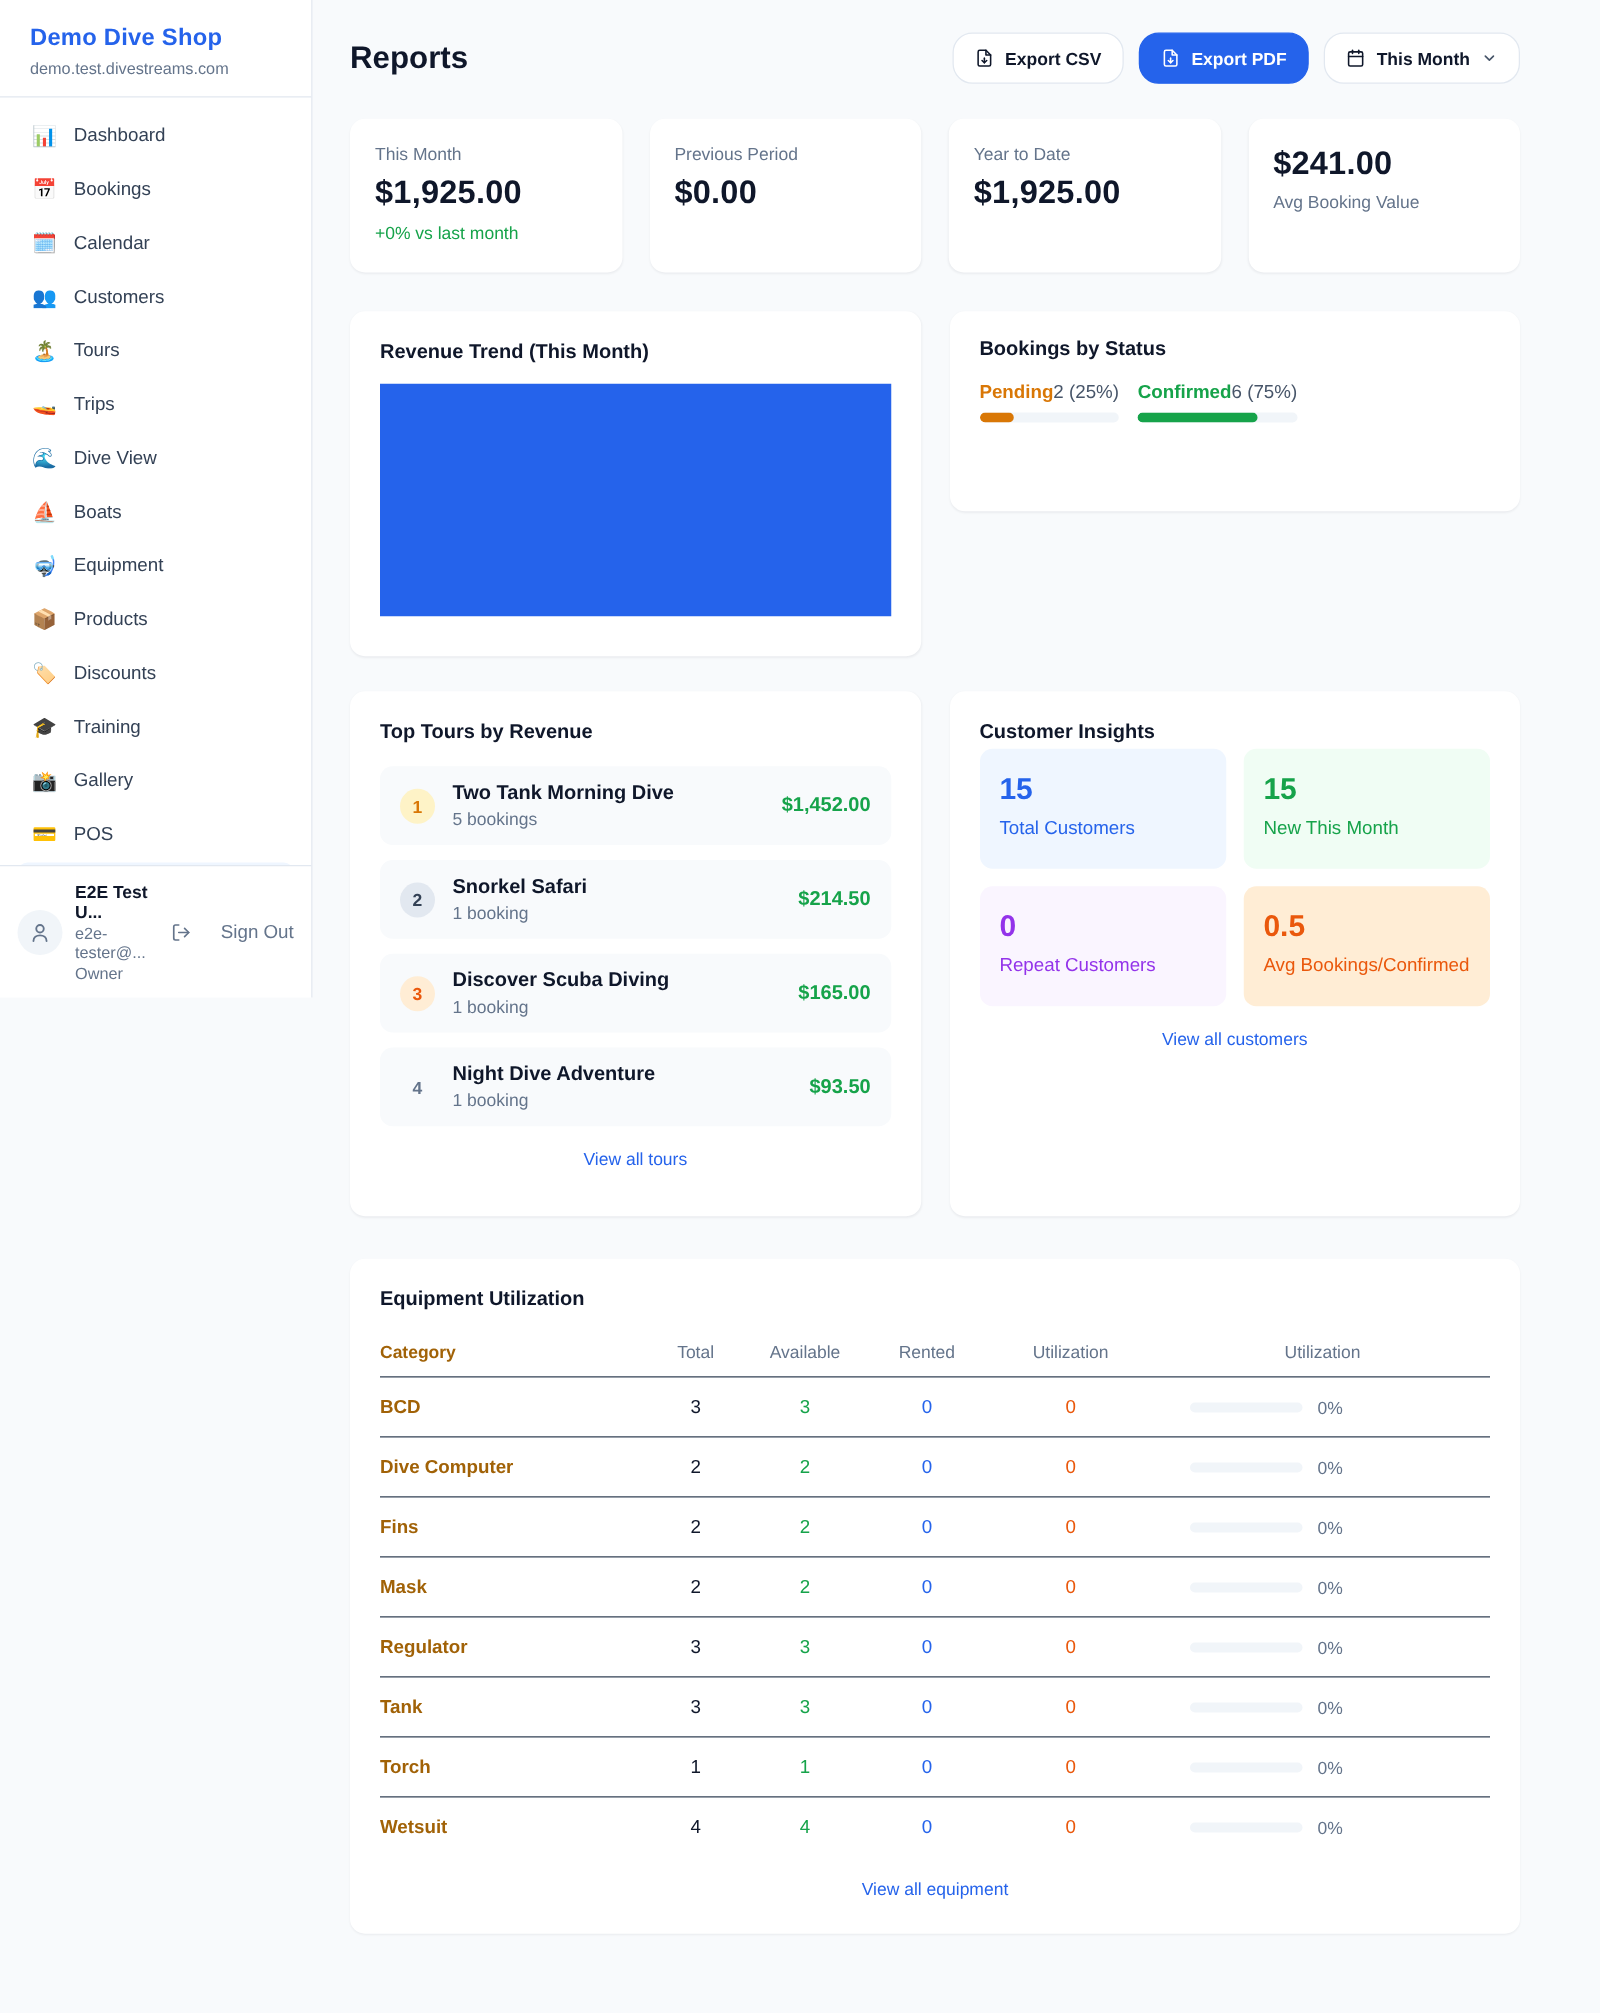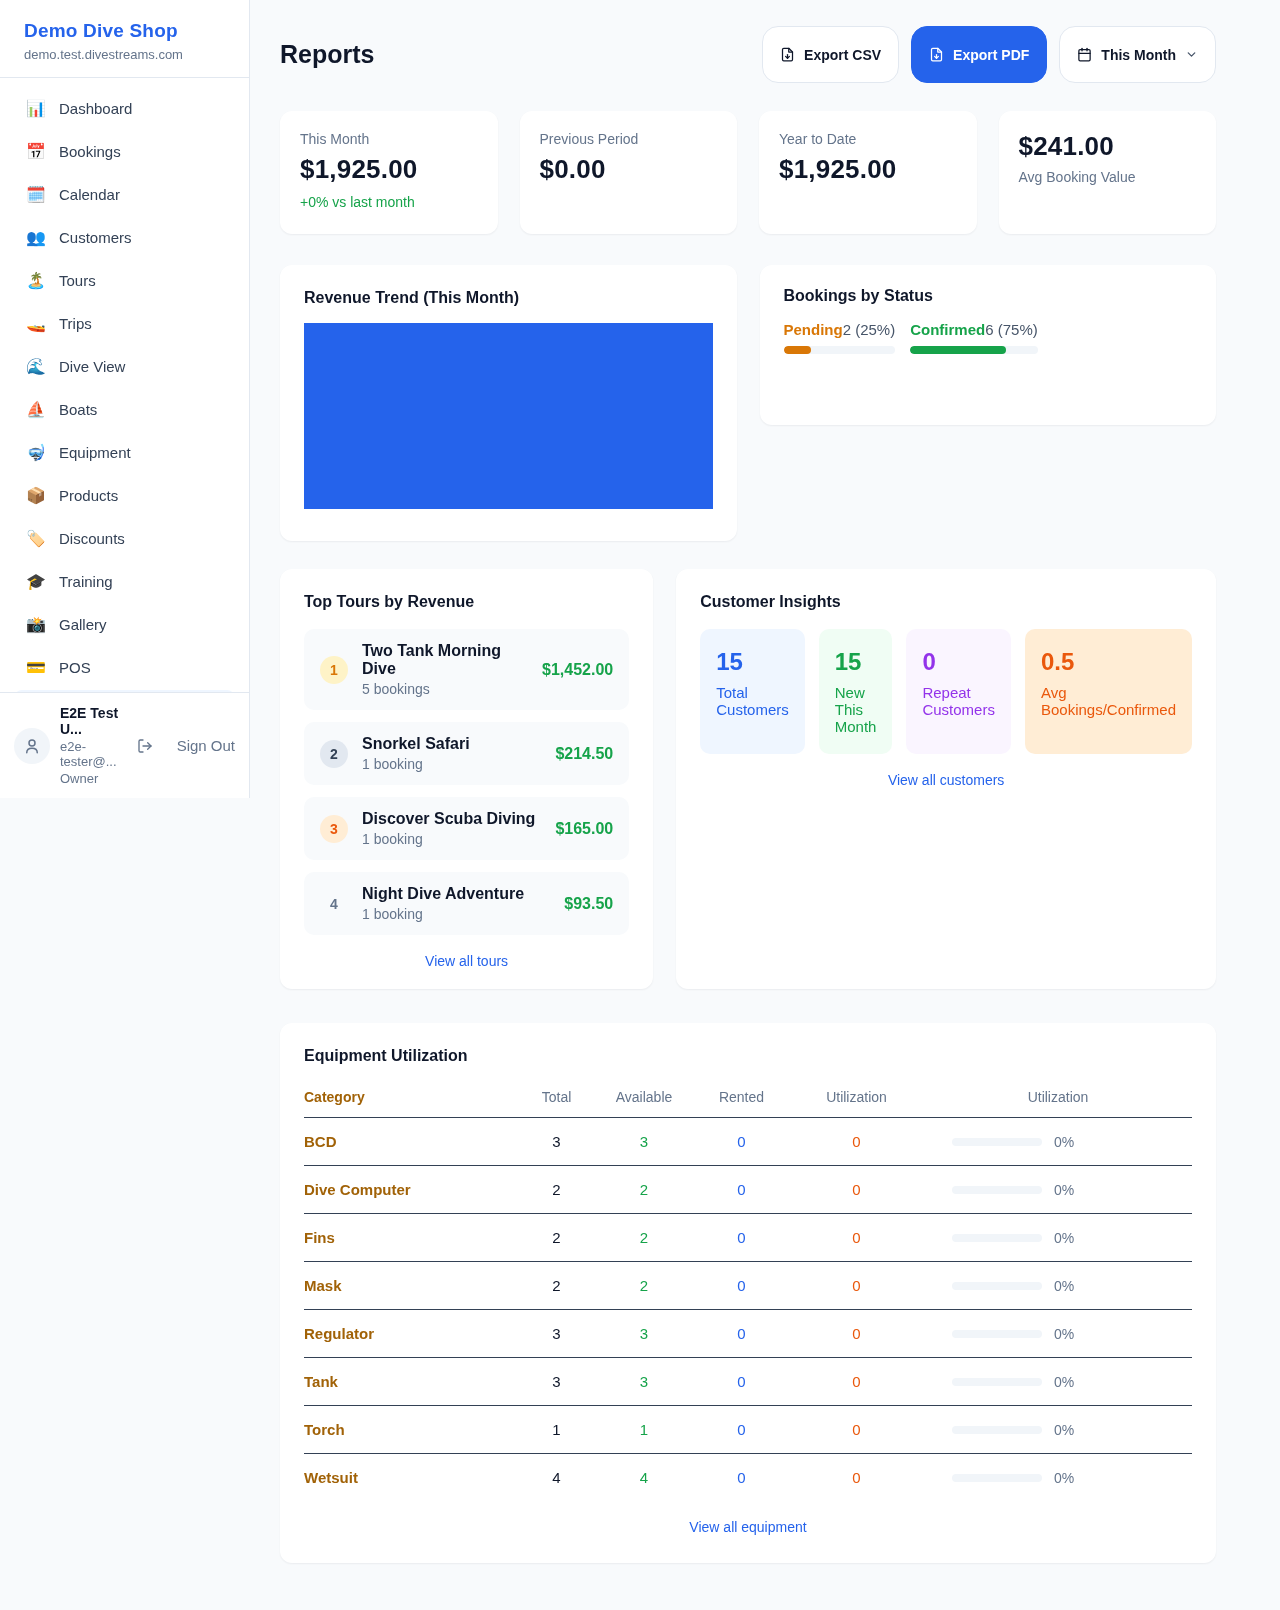--- a/index.html
+++ b/index.html
@@ -40,21 +40,21 @@
   .user-email, .user-role { font-size:13px; color:#64748b; margin-top:2px; }
   .signout { display:flex; align-items:center; gap:24px; color:#64748b;
     font-size:15px; cursor:pointer; white-space:nowrap; }
   
   .main { position:absolute; left:250px; top:0; width:1030px; padding:26px 0 60px 30px; }
   .content { width:936px; }
   .page-head { display:flex; align-items:center; justify-content:space-between; margin-bottom:28px; }
   .page-title { font-size:25px; font-weight:800; }
   .head-actions { display:flex; gap:12px; }
   .btn {
-    height:57px; display:inline-flex; align-items:center; gap:9px;
+    height:41px; display:inline-flex; align-items:center; gap:9px;
     padding:0 17px; border-radius:16px; font-size:14px; font-weight:bold;
     border:1px solid #e2e8f0; background:#fff; color:#0f172a; cursor:pointer;
   }
   .btn-primary { background:#2563eb; border-color:#2563eb; color:#fff; }
   .btn svg { flex:0 0 auto; }
   
   .card { background:#fff; border-radius:12px; box-shadow:0 1px 2px rgba(15,23,42,.06); }
   .stats-row { display:grid; grid-template-columns:repeat(4,1fr); gap:22px; margin-bottom:31px; }
   .stat-card { padding:20px; min-height:123px; display:flex; flex-direction:column; }
   .stat-label { font-size:14px; color:#64748b; margin-bottom:7px; }
@@ -79,21 +79,21 @@
   .tour-item { background:#f8fafc; border-radius:10px; padding:13px 16px;
     display:flex; align-items:center; gap:14px; }
   .rank-badge { width:28px; height:28px; border-radius:50%; flex:0 0 28px;
     display:flex; align-items:center; justify-content:center; font-size:14px; font-weight:bold; }
   .tour-name { font-size:16px; font-weight:bold; color:#0f172a; }
   .tour-bookings { font-size:14px; color:#64748b; margin-top:3px; }
   .tour-amount { margin-left:auto; font-size:16px; font-weight:bold; color:#16a34a; white-space:nowrap; }
   .view-link { display:block; text-align:center; color:#2563eb; font-size:14px;
     margin-top:18px; text-decoration:none; cursor:pointer; }
   .insights-card { padding:24px; height:420px; }
-  .insight-grid { margin-top:18px; display:grid; grid-template-columns:1fr 1fr 1fr 1fr; gap:14px; }
+  .insight-grid { margin-top:4px; display:grid; grid-template-columns:1fr 1fr; gap:14px; }
   .insight-tile { border-radius:10px; padding:19px 16px; min-height:96px; }
   .insight-value { font-size:24px; font-weight:800; }
   .insight-label { font-size:15px; margin-top:8px; }
   
   .equip-card { padding:24px 24px 28px; }
   .equip-table { margin-top:14px; }
   .equip-row, .equip-head {
     display:grid; grid-template-columns:215px 75px 100px 95px 135px 1fr;
     align-items:center;
   }

